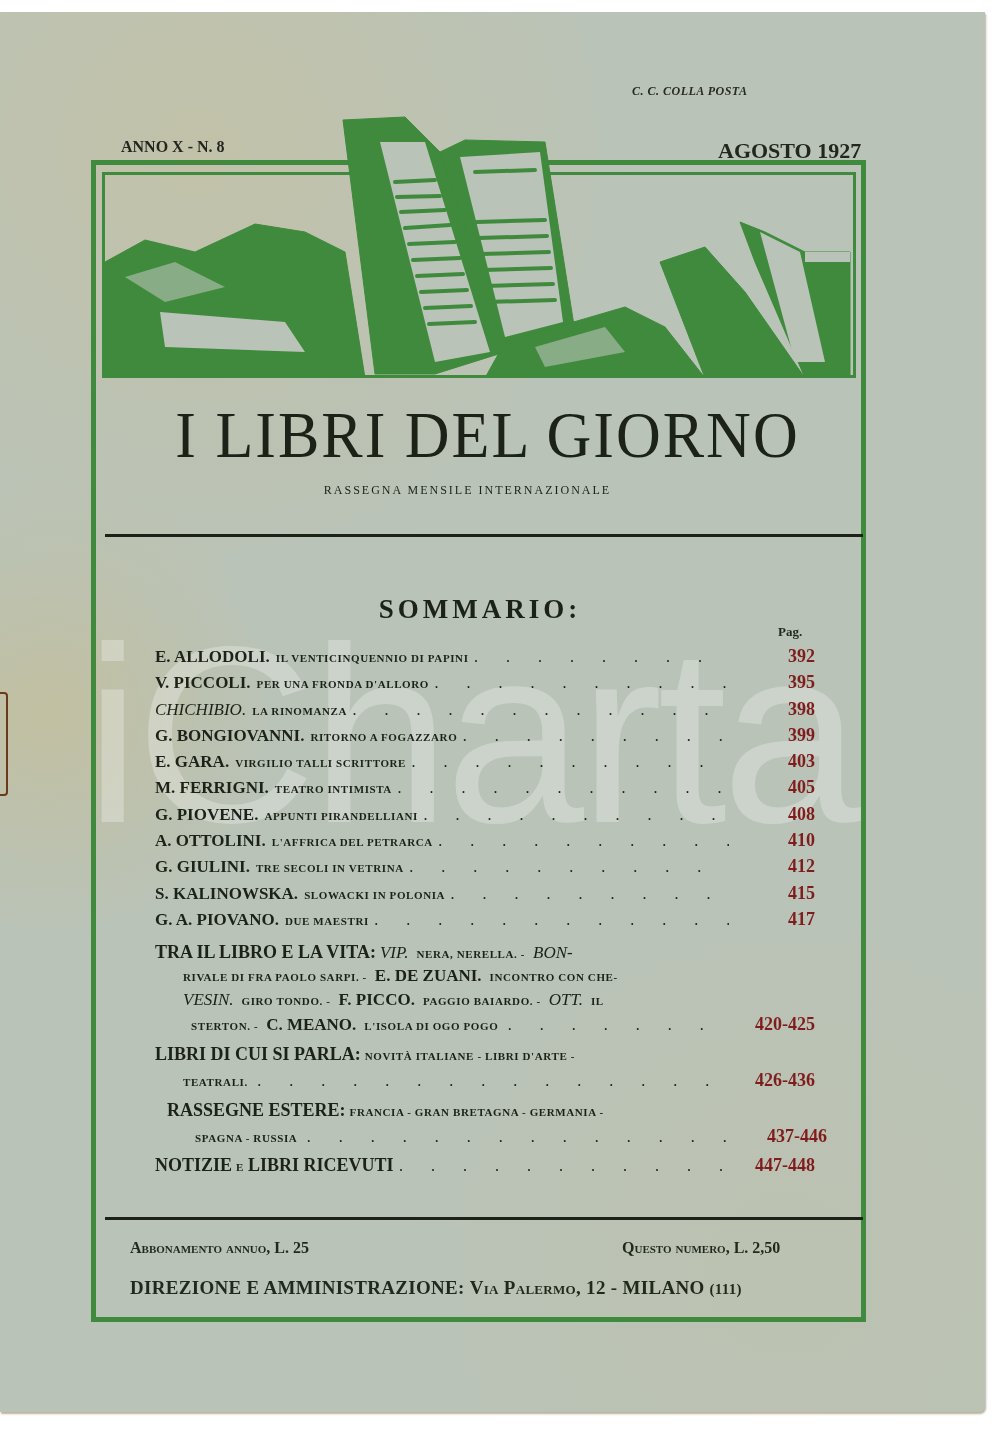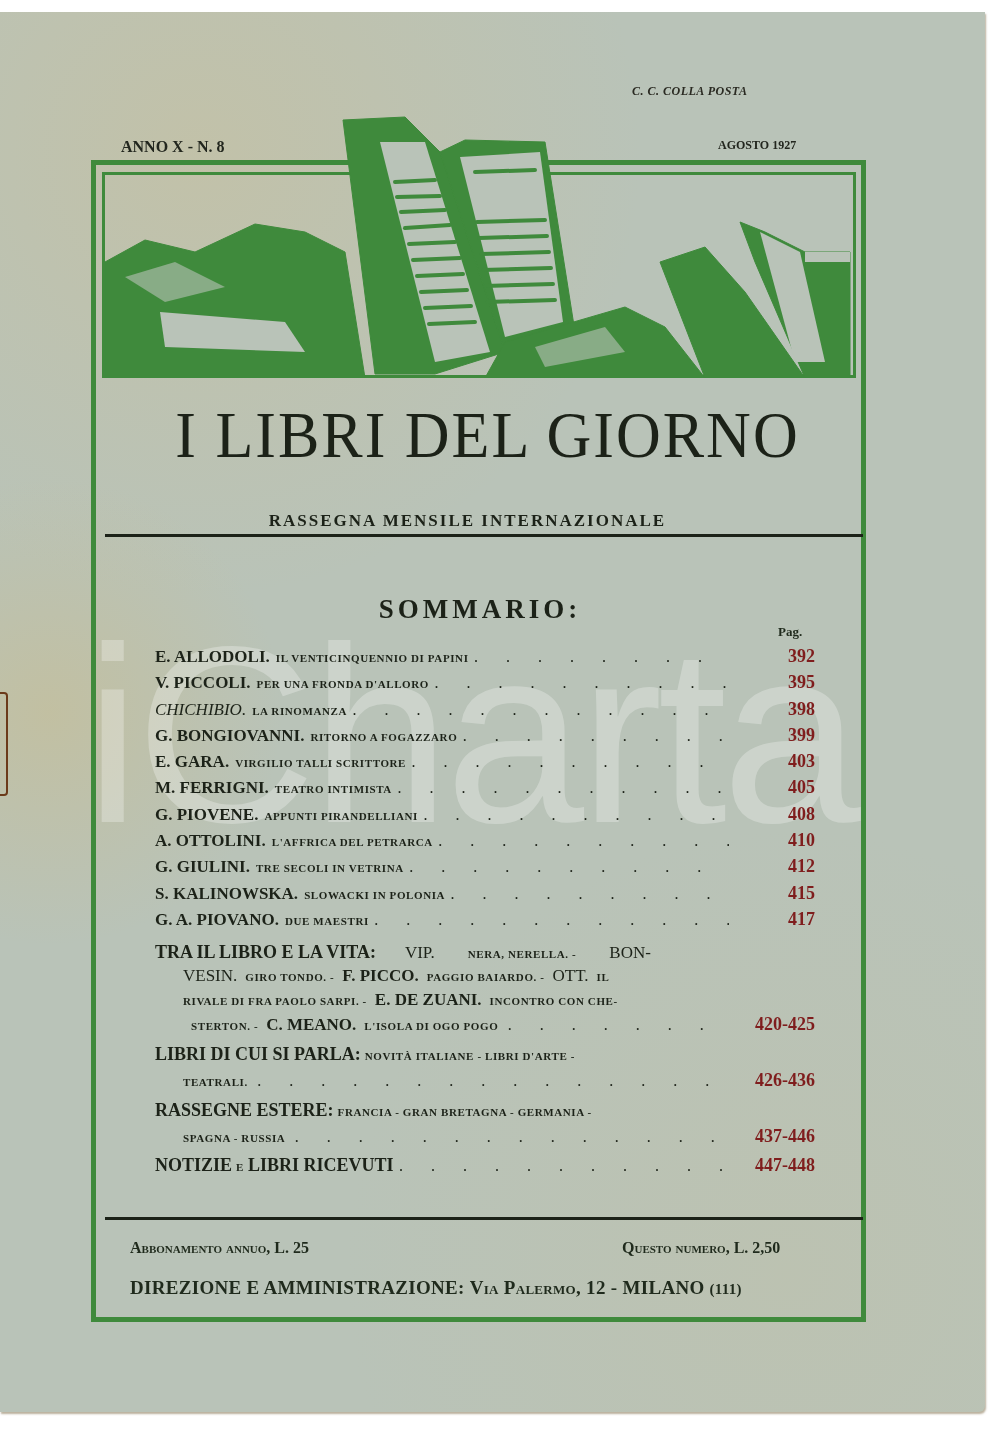--- a/index.html
+++ b/index.html
@@ -21,41 +21,41 @@
     }
     .spine-mark {
       position: absolute; left: 0; top: 680px; width: 6px; height: 100px;
       border: 2px solid #6b3a1a; border-left: none; border-radius: 0 4px 4px 0;
     }
     .top-right-note {
       position: absolute; top: 72px; left: 632px; font-size: 12px; font-style: italic; font-weight: bold;
       letter-spacing: 0.5px; color: #2a2a22;
     }
     .issue-no { position: absolute; top: 126px; left: 121px; font-size: 16px; font-weight: bold; color: #22261e; }
-    .issue-date { position: absolute; top: 126px; left: 718px; font-size: 12px; font-weight: bold; color: #22261e; }
+    .issue-date { position: absolute; top: 126px; left: 718px; font-size: 22px; font-weight: bold; color: #22261e; }
 
     .frame-outer {
       position: absolute; left: 91px; top: 160px; width: 775px; height: 1162px;
       border: 5px solid #3f8a3c; box-sizing: border-box;
     }
     .frame-inner {
       position: absolute; left: 102px; top: 172px; width: 754px; height: 206px;
       border: 3px solid #3f8a3c; box-sizing: border-box;
     }
     .illustration {
       position: absolute; left: 105px; top: 112px; width: 750px; height: 266px;
     }
     .title {
       position: absolute; top: 400px; left: 0; width: 975px; text-align: center;
       font-size: 62px; letter-spacing: 2px; color: #1c2218; font-weight: normal;
       transform: scaleY(1.05);
     }
     .subtitle {
       position: absolute; top: 483px; left: 0; width: 935px; text-align: center;
-      font-size: 17px; font-weight: bold; letter-spacing: 2px; color: #1c2218; margin-top: 28px;
+      font-size: 12px; font-weight: normal; letter-spacing: 2px; color: #1c2218;
     }
     .rule { position: absolute; height: 3px; background: #1c2218; }
     .rule-top { left: 105px; top: 534px; width: 758px; }
     .rule-bottom { left: 105px; top: 1217px; width: 758px; }
 
     .sommario-head {
       position: absolute; top: 594px; left: 0; width: 960px; text-align: center;
       font-size: 27px; font-weight: bold; letter-spacing: 4px; color: #1c2218;
     }
     .pag-label { position: absolute; top: 624px; left: 778px; font-size: 13px; font-weight: bold; }
@@ -68,21 +68,21 @@
     .dots { flex: 1; overflow: hidden; margin: 0 6px 0 6px; font-weight: bold; letter-spacing: 13px; font-size: 12px; color: #1c2218; }
     .dots::before { content: ". . . . . . . . . . . . . . . . . . . . . . . . . . . . . . . . . . . . . . . . . . . ."; }
     .pageno { font-size: 18px; font-weight: bold; width: 80px; text-align: right; color: #7f1d1d; }
 
     .section { position: absolute; left: 155px; width: 660px; color: #1c2218; }
     .section .line { white-space: nowrap; display: flex; align-items: baseline; }
     .section .indent { padding-left: 28px; }
     .sec-title { font-size: 18px; font-weight: bold; }
     .sec-sm { font-size: 11px; font-weight: bold; letter-spacing: 0.6px; margin: 0 4px; }
     .sec-au { font-size: 17px; font-weight: bold; margin: 0 4px; }
-    .sec-au.it { font-weight: normal; }
+    .sec-au.it { font-style: italic; font-weight: normal; }
 
     .footer-left { position: absolute; top: 1239px; left: 130px; font-size: 16px; font-weight: bold; }
     .footer-right { position: absolute; top: 1239px; left: 622px; font-size: 16px; font-weight: bold; }
     .footer-addr { position: absolute; top: 1277px; left: 130px; font-size: 19px; font-weight: bold; letter-spacing: 0.3px; white-space: nowrap; }
     .sc { font-variant: small-caps; }
 
     .watermark {
       position: absolute; left: 85px; top: 580px; font-family: "Liberation Sans", sans-serif;
       font-size: 250px; color: rgba(255,255,255,0.28); letter-spacing: -5px; pointer-events: none;
     }
@@ -216,39 +216,39 @@
   </div>
   <div class="toc-row">
     <span class="author">G. A. PIOVANO.</span>
     <span class="work">due maestri</span>
     <span class="dots"></span>
     <span class="pageno">417</span>
   </div>
 </div>
 
 <div class="section" style="top:942px;">
-  <div class="line" style="height:24px;gap:25px;">
+  <div class="line" style="height:24px;">
     <span class="sec-title">TRA IL LIBRO E LA VITA:</span>
     <span class="sec-au it">VIP.</span>
     <span class="sec-sm" style="text-transform:uppercase;">nera, nerella. -</span>
     <span class="sec-au it">BON-</span>
+  </div>
+  <div class="line indent" style="height:24px;">
+    <span class="sec-sm" style="margin-left:0;text-transform:uppercase;">rivale di fra Paolo Sarpi. -</span>
+    <span class="sec-au">E. DE ZUANI.</span>
+    <span class="sec-sm" style="text-transform:uppercase;">incontro con Che-</span>
   </div>
   <div class="line indent" style="height:24px;">
     <span class="sec-au it" style="margin-left:0">VESIN.</span>
     <span class="sec-sm" style="text-transform:uppercase;">giro tondo. -</span>
     <span class="sec-au">F. PICCO.</span>
     <span class="sec-sm" style="text-transform:uppercase;">paggio Baiardo. -</span>
     <span class="sec-au it">OTT.</span>
     <span class="sec-sm" style="text-transform:uppercase;">il</span>
   </div>
-  <div class="line indent" style="height:24px;">
-    <span class="sec-sm" style="margin-left:0;text-transform:uppercase;">rivale di fra Paolo Sarpi. -</span>
-    <span class="sec-au">E. DE ZUANI.</span>
-    <span class="sec-sm" style="text-transform:uppercase;">incontro con Che-</span>
-  </div>
   <div class="line indent" style="height:26px;">
     <span class="sec-sm" style="margin-left:8px;text-transform:uppercase;">sterton. -</span>
     <span class="sec-au">C. MEANO.</span>
     <span class="sec-sm" style="text-transform:uppercase;">l'isola di Ogo Pogo</span>
     <span class="dots"></span>
     <span class="pageno">420-425</span>
   </div>
 </div>
 
 <div class="section" style="top:1044px;">
@@ -256,21 +256,21 @@
     <span class="sec-title">LIBRI DI CUI SI PARLA:</span>
     <span class="sec-sm" style="text-transform:uppercase;">novità italiane - libri d'arte -</span>
   </div>
   <div class="line indent" style="height:28px;">
     <span class="sec-sm" style="margin-left:0;text-transform:uppercase;">teatrali.</span>
     <span class="dots"></span>
     <span class="pageno">426-436</span>
   </div>
 </div>
 
-<div class="section" style="top:1100px;">
+<div class="section" style="top:1100px;margin-left:12px;">
   <div class="line" style="height:26px;">
     <span class="sec-title">RASSEGNE ESTERE:</span>
     <span class="sec-sm" style="text-transform:uppercase;">Francia - Gran Bretagna - Germania -</span>
   </div>
   <div class="line indent" style="height:28px;">
     <span class="sec-sm" style="margin-left:0;text-transform:uppercase;">Spagna - Russia</span>
     <span class="dots"></span>
     <span class="pageno">437-446</span>
   </div>
 </div>

